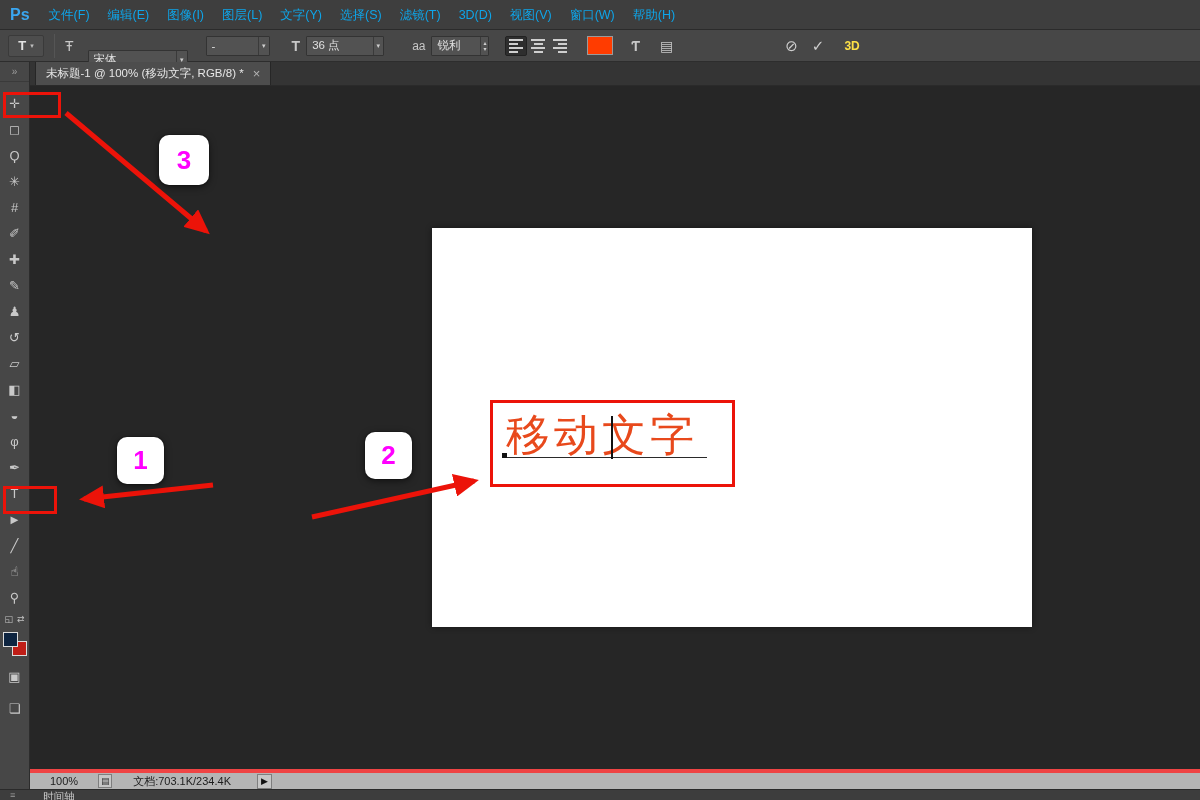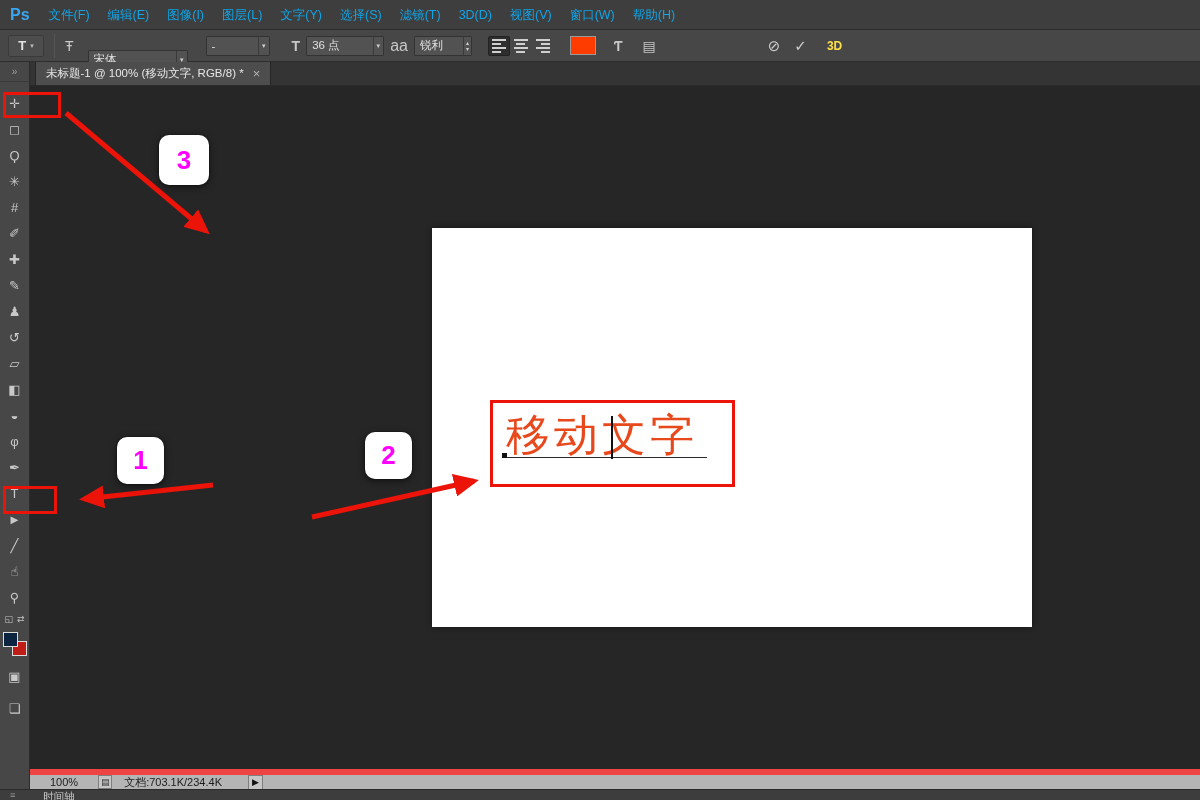--- a/index.html
+++ b/index.html
@@ -84,25 +84,25 @@
   .arrow { stroke:#ec1309; stroke-width:5; }
   .callout { position:absolute; width:47px; height:47px; background:#ffffff; border-radius:10px;
     box-shadow:0 2px 7px rgba(0,0,0,0.55), 0 0 0 1px rgba(0,0,0,0.15); display:flex; align-items:center;
     justify-content:center; font-size:26px; font-weight:bold; z-index:70; }
   #callout-3 { left:159px; top:135px; width:50px; height:50px; }
   #callout-1 { left:117px; top:437px; }
   #callout-2 { left:365px; top:432px; }
 
   
   .statusbar { position:absolute; left:30px; top:769px; width:1170px; height:20px; background:#b5b5b5;
-    border-top:6px solid #ef4444; display:flex; align-items:center; color:#1c1c1c; font-size:11px; }
+    border-top:4px solid #ef4444; display:flex; align-items:center; color:#1c1c1c; font-size:11px; }
   .statusbar .zoom { margin-left:20px; }
   .status-iconbox { margin-left:20px; width:14px; height:14px; background:#c6c6c6; border:1px solid #7e7e7e;
     display:flex; align-items:center; justify-content:center; font-size:9px; color:#333; }
-  .statusbar .doc { margin-left:12px; }
+  .statusbar .doc { margin-left:21px; }
   .status-popup { margin-left:26px; width:15px; height:15px; background:#c6c6c6; border:1px solid #7e7e7e;
     display:flex; align-items:center; justify-content:center; font-size:9px; color:#111; }
 
   
   .timelinebar { position:absolute; left:0; top:789px; width:1200px; height:11px; background:#3d3d3d;
     border-top:1px solid #2a2a2a; display:flex; align-items:flex-start; overflow:hidden;
     color:#c8c8c8; font-size:10.5px; }
   .timelinebar .tl-icon { margin-left:10px; font-size:9px; color:#9d9d9d; }
   .timelinebar .tl-label { margin-left:28px; }
 </style>
@@ -152,21 +152,21 @@
     </div>
     <div class="combo" style="width:64px; margin-left:18px;">
       <span class="txt">-</span>
       <span class="arrow">▾</span>
     </div>
     <span class="opt-icon" style="margin-left:22px; font-weight:bold;">T</span>
     <div class="combo" style="width:78px; margin-left:6px;">
       <span class="txt">36 点</span>
       <span class="arrow">▾</span>
     </div>
-    <span class="opt-icon" style="margin-left:6px; font-size:16px;">aa</span>
+    <span class="opt-icon" style="margin-left:28px; font-size:12px;">aa</span>
     <div class="combo" style="width:58px; margin-left:6px;">
       <span class="txt">锐利</span>
       <span class="spin">
           <span>▴</span>
           <span>▾</span>
         </span>
     </div>
     <div class="align-group">
       <div class="align-btn active">
         <div class="bars left">

